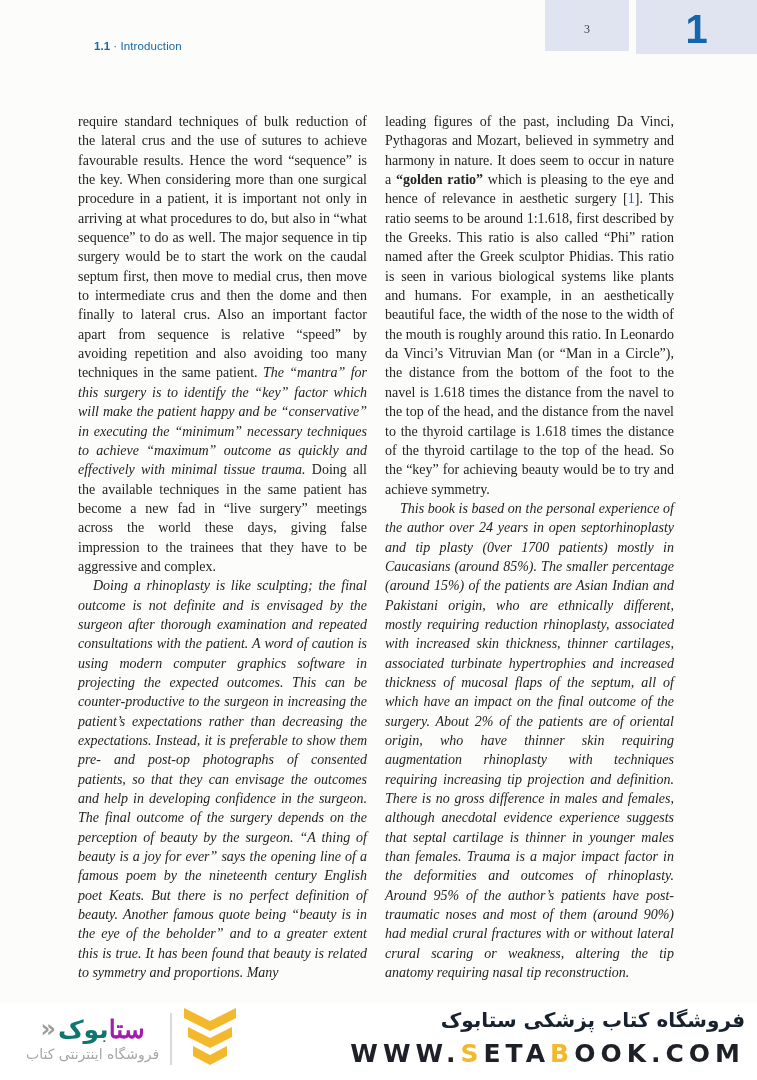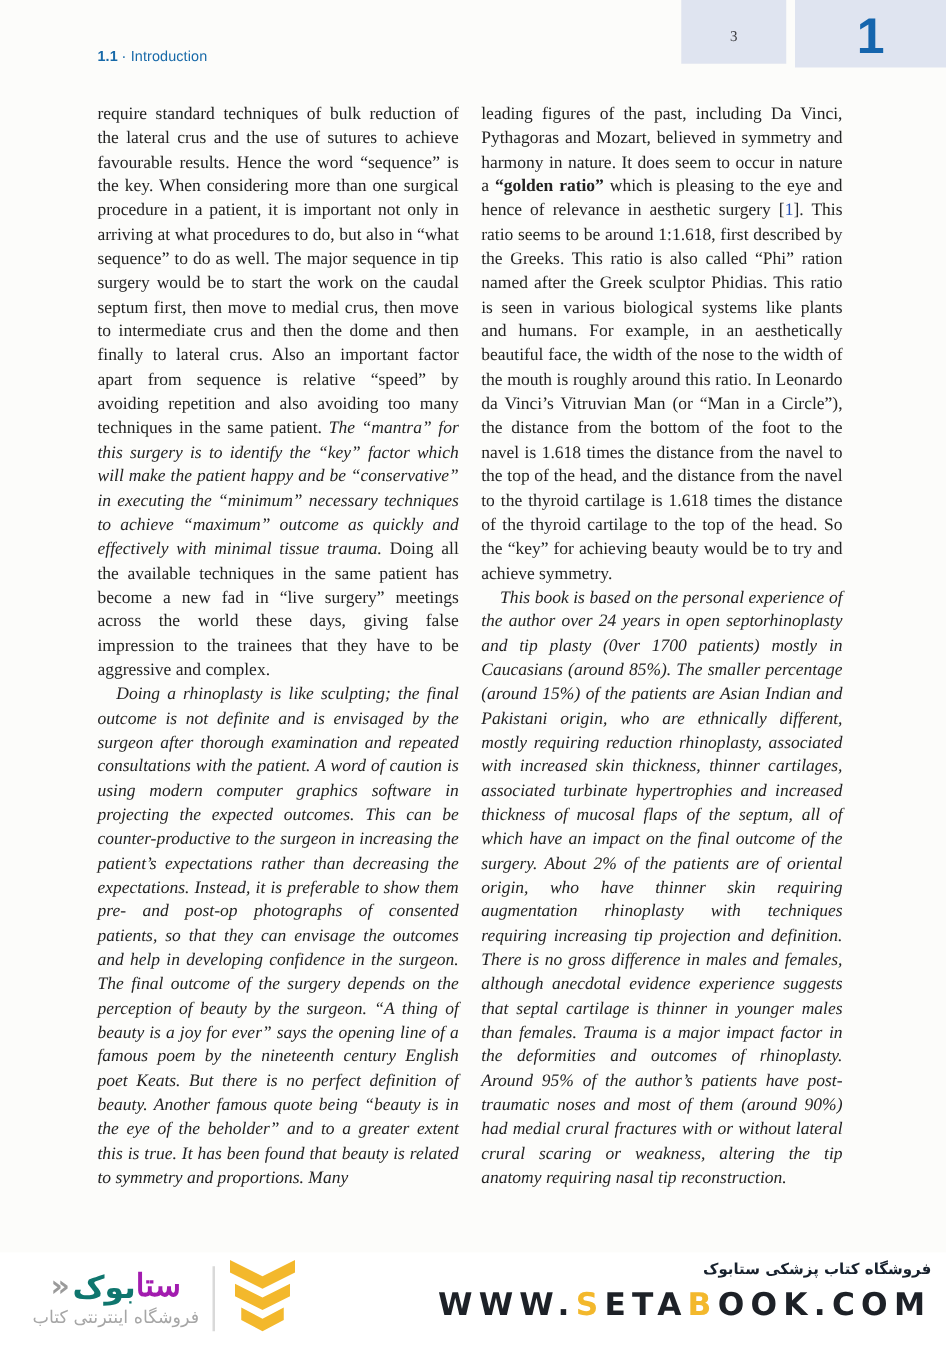--- a/index.html
+++ b/index.html
@@ -6,35 +6,35 @@
   .page{position:relative;width:757px;height:1080px;background:#fcfcfa;overflow:hidden;
         font-family:"Liberation Serif",serif;}
   
   .pagenum-box{position:absolute;left:545px;top:0;width:84px;height:51px;background:#dfe4f0;
         display:flex;align-items:center;justify-content:center;}
   .pagenum-box span{font:12px "Liberation Serif",serif;color:#3a3a3e;padding-top:8px;}
   .chapter-box{position:absolute;left:636px;top:0;width:121px;height:54px;background:#dfe4f0;
         display:flex;align-items:center;justify-content:center;}
   .chapter-box span{font-family:"Liberation Sans",sans-serif;font-weight:700;font-size:40px;
         color:#1565ad;line-height:1;padding-top:4px;}
-  .breadcrumb{position:absolute;left:78px;top:40px;font-family:"Liberation Sans",sans-serif;
+  .breadcrumb{position:absolute;left:94px;top:40px;font-family:"Liberation Sans",sans-serif;
         font-size:11.5px;color:#1769a8;letter-spacing:.1px;}
   .breadcrumb .num{font-weight:700;margin-right:3px;}
   
-  .columns{position:absolute;left:78px;top:82px;width:596px;display:grid;
+  .columns{position:absolute;left:78px;top:112px;width:596px;display:grid;
         grid-template-columns:289px 289px;column-gap:18px;}
   .col p{margin:0;font-size:14px;line-height:19.35px;color:#232323;text-align:justify;}
   .col p.indent{text-indent:15px;font-style:italic;}
   .ital{font-style:italic;}
   .golden{font-weight:700;}
   .ref{color:#2a52b5;cursor:pointer;}
   
   .footer{position:absolute;left:0;bottom:0;width:757px;height:78px;background:#ffffff;}
   .brand-right{position:absolute;right:12px;top:6px;text-align:right;}
-  .store-title{direction:rtl;font-family:"DejaVu Sans",sans-serif;font-size:12px;
+  .store-title{direction:rtl;font-family:"DejaVu Sans",sans-serif;font-size:20px;
         color:#18222e;font-weight:700;}
   .site-url{margin-top:7px;font-family:"DejaVu Sans",sans-serif;font-weight:700;font-size:25px;
         letter-spacing:5px;color:#1d2127;white-space:nowrap;}
   .site-url .y{color:#f3b82c;}
   .brand-left{position:absolute;left:26px;top:6px;display:flex;align-items:center;gap:11px;}
   .logo-text{display:flex;flex-direction:column;align-items:center;}
   .wordmark-row{direction:rtl;display:flex;align-items:center;
         font-family:"DejaVu Sans",sans-serif;font-weight:700;font-size:25px;line-height:1.1;}
   .wm-seta{color:#a21caf;font-family:Liberation Serif, serif;}
   .wm-book{color:#0f766e;}

